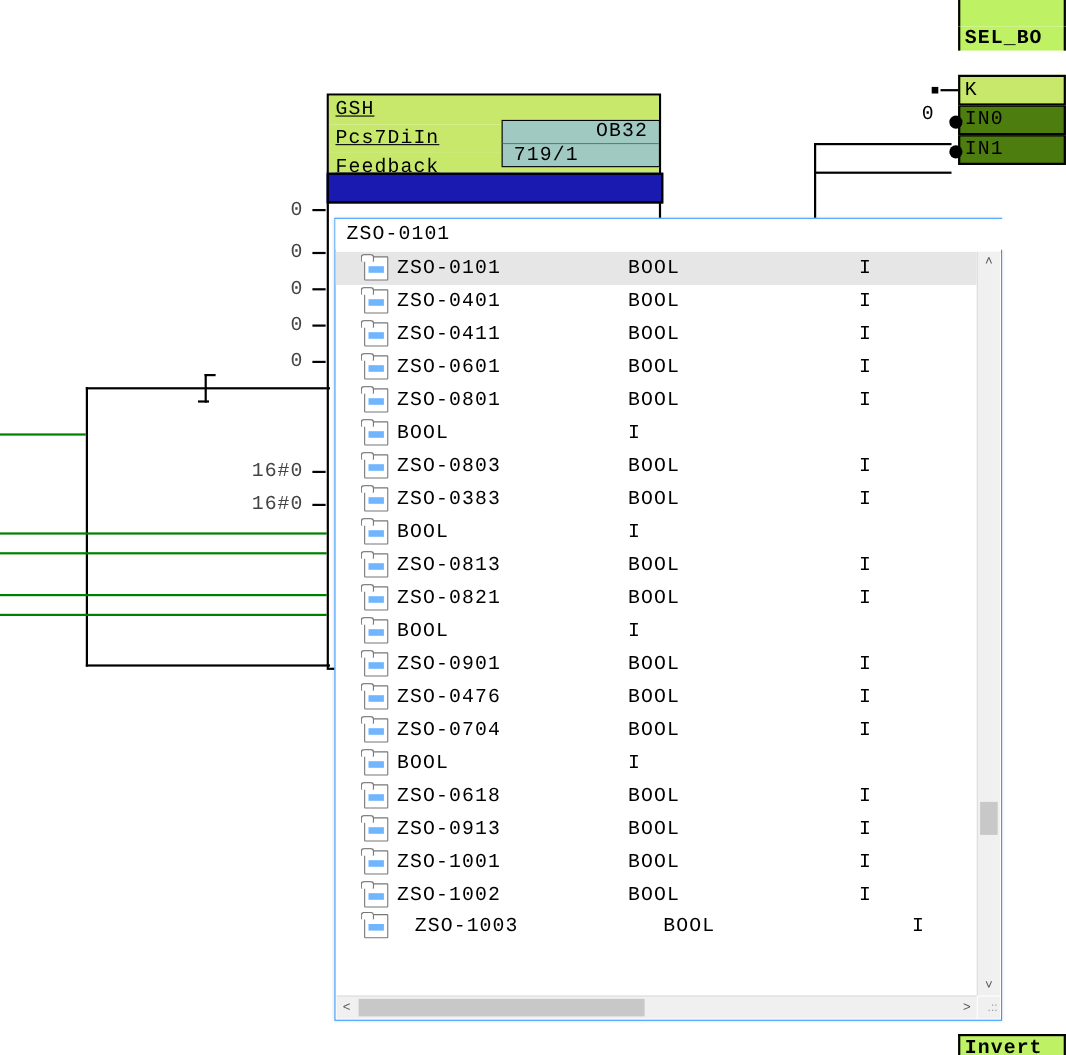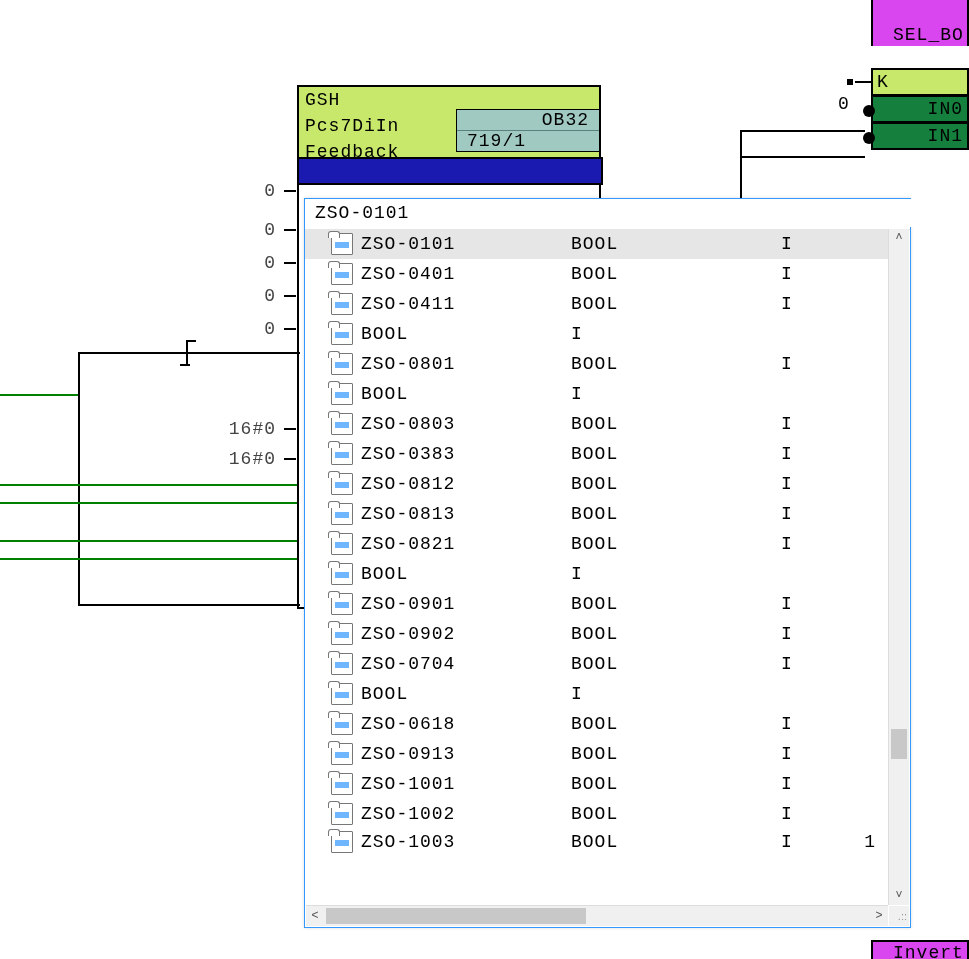--- a/index.html
+++ b/index.html
@@ -1,55 +1,55 @@
 <!DOCTYPE html>
 <html><head>
 <meta charset="utf-8">
 <style>
   html,body{margin:0;padding:0;font-family:"Segoe UI",Tahoma,Arial,sans-serif;font-size:15px;color:#000;background:#fff;}
   .canvas{position:relative;width:969px;height:959px;overflow:hidden;background:#fff;}
   .mono{font-family:Consolas,"Courier New",monospace;font-size:18px;letter-spacing:1px;}
 
   
   .block{position:absolute;border:2px solid #000;}
-  .block .hdr{background:#c7e86b;padding:2px 6px;line-height:22px;}
+  .block .hdr{background:#c7e86b;padding:2px 6px;line-height:22px;text-decoration:underline;}
   .block .badge{position:absolute;background:#a0c9c2;border:1px solid #000;text-align:center;}
   .block .badge-line{line-height:20px;padding:0 10px;}
   .block .sel-row{position:absolute;left:-2px;right:-2px;top:70px;height:24px;background:#1a1ab0;color:#fff;padding:0 6px;line-height:24px;width:calc(100% - 10px);border:2px solid #000;}
   .pin{position:absolute;height:22px;line-height:22px;}
   .pin.left{left:0;}
   .pin .val{position:absolute;right:20px;color:#444;}
   .pin .stub{position:absolute;right:0;top:10px;width:12px;height:2px;background:#000;}
 
   .green-wire{position:absolute;height:2px;background:#008000;}
   .grey-val{color:#808080;}
 
   
   .rblock{position:absolute;width:96px;}
-  .rblock .title{background:#d946ef;border:2px solid #000;border-bottom:none;line-height:22px;padding:0 20px;overflow:hidden;white-space:nowrap;}
-  .rblock .row{border:2px solid #000;border-top:1px solid #000;background:#15803d;line-height:24px;padding:0 4px;position:relative;text-align:right;}
+  .rblock .title{background:#bef264;border:2px solid #000;border-bottom:none;line-height:22px;padding:0 4px;overflow:hidden;white-space:nowrap;font-weight:bold;}
+  .rblock .row{border:2px solid #000;border-top:1px solid #000;background:#4d7c0f;line-height:24px;padding:0 4px;position:relative;}
   .rblock .row .dot{position:absolute;left:-10px;top:8px;width:12px;height:12px;background:#000;border-radius:50%;}
   .rblock .krow{background:#c7e86b;border:2px solid #000;line-height:24px;padding:0 4px;position:relative;} 
   .rblock .krow .kstub{position:absolute;left:-18px;top:11px;width:16px;height:2px;background:#000;}
   .rblock .krow .kstub::before{content:"";position:absolute;left:-8px;top:-2px;width:6px;height:6px;background:#000;}
 
   
   .edge-sym{position:absolute;width:22px;height:26px;}
   .edge-sym::before{content:"";position:absolute;left:9px;top:0;width:2px;height:26px;background:#000;}
   .edge-sym .t{position:absolute;top:0;left:9px;width:10px;height:2px;background:#000;}
   .edge-sym .b{position:absolute;bottom:0;right:9px;width:10px;height:2px;background:#000;}
 
   
   .popup{position:absolute;left:304px;top:198px;width:605px;height:728px;border:1px solid #3399ff;background:#fff;box-shadow:0 0 3px rgba(0,0,0,.15);}
   .popup .search{height:30px;border-bottom:1px solid #e0e0e0;}
   .popup .search input{border:none;outline:none;width:100%;height:28px;font:inherit;padding:0 10px;font-family:Consolas,"Courier New",monospace;font-size:18px;letter-spacing:1px;}
   .popup .list{position:absolute;top:30px;left:0;right:22px;bottom:22px;overflow:hidden;}
   .popup .row{display:flex;align-items:center;height:30px;padding:0 6px 0 26px;font-family:Consolas,"Courier New",monospace;font-size:18px;letter-spacing:1px;white-space:nowrap;}
   .popup .row.sel{background:#e6e6e6;}
-  .popup .row.cut{height:26px;overflow:hidden;}
+  .popup .row.cut{height:26px;overflow:hidden;gap:16px;}
   .popup .row .ic{width:20px;height:20px;margin-right:8px;flex:none;border:1px solid #777;border-radius:1px;position:relative;background:#fff;}
   .popup .row .ic::before{content:"";position:absolute;left:-4px;top:-3px;width:10px;height:6px;border:1px solid #777;border-bottom:none;border-radius:3px 3px 0 0;background:#fff;}
   .popup .row .ic::after{content:"";position:absolute;left:3px;right:3px;top:8px;height:6px;background:#6fb6ff;}
   .popup .row .c-name{flex:0 0 210px;overflow:hidden;}
   .popup .row .c-type{flex:0 0 210px;overflow:hidden;}
   .popup .row .c-area{flex:0 0 70px;overflow:hidden;}
   .popup .row .c-addr{flex:1 1 auto;overflow:hidden;text-align:right;padding-right:6px;color:#000;}
 
   
   .vscroll{position:absolute;right:1px;top:30px;bottom:22px;width:20px;background:#f0f0f0;border-left:1px solid #ddd;}
@@ -166,20 +166,21 @@
         </div>
         <div class="row">
           <span class="ic"></span>
           <span class="c-name">ZSO-0411</span>
           <span class="c-type">BOOL</span>
           <span class="c-area">I</span>
           <span class="c-addr"></span>
         </div>
         <div class="row">
           <span class="ic"></span>
+          <span class="c-name">ZSO-0601</span>
           <span class="c-type">BOOL</span>
           <span class="c-area">I</span>
           <span class="c-addr"></span>
         </div>
         <div class="row">
           <span class="ic"></span>
           <span class="c-name">ZSO-0801</span>
           <span class="c-type">BOOL</span>
           <span class="c-area">I</span>
           <span class="c-addr"></span>
@@ -199,21 +200,20 @@
         </div>
         <div class="row">
           <span class="ic"></span>
           <span class="c-name">ZSO-0383</span>
           <span class="c-type">BOOL</span>
           <span class="c-area">I</span>
           <span class="c-addr"></span>
         </div>
         <div class="row">
           <span class="ic"></span>
-          <span class="c-name">ZSO-0812</span>
           <span class="c-type">BOOL</span>
           <span class="c-area">I</span>
           <span class="c-addr"></span>
         </div>
         <div class="row">
           <span class="ic"></span>
           <span class="c-name">ZSO-0813</span>
           <span class="c-type">BOOL</span>
           <span class="c-area">I</span>
           <span class="c-addr"></span>
@@ -233,21 +233,21 @@
         </div>
         <div class="row">
           <span class="ic"></span>
           <span class="c-name">ZSO-0901</span>
           <span class="c-type">BOOL</span>
           <span class="c-area">I</span>
           <span class="c-addr"></span>
         </div>
         <div class="row">
           <span class="ic"></span>
-          <span class="c-name">ZSO-0902</span>
+          <span class="c-name">ZSO-0476</span>
           <span class="c-type">BOOL</span>
           <span class="c-area">I</span>
           <span class="c-addr"></span>
         </div>
         <div class="row">
           <span class="ic"></span>
           <span class="c-name">ZSO-0704</span>
           <span class="c-type">BOOL</span>
           <span class="c-area">I</span>
           <span class="c-addr"></span>

